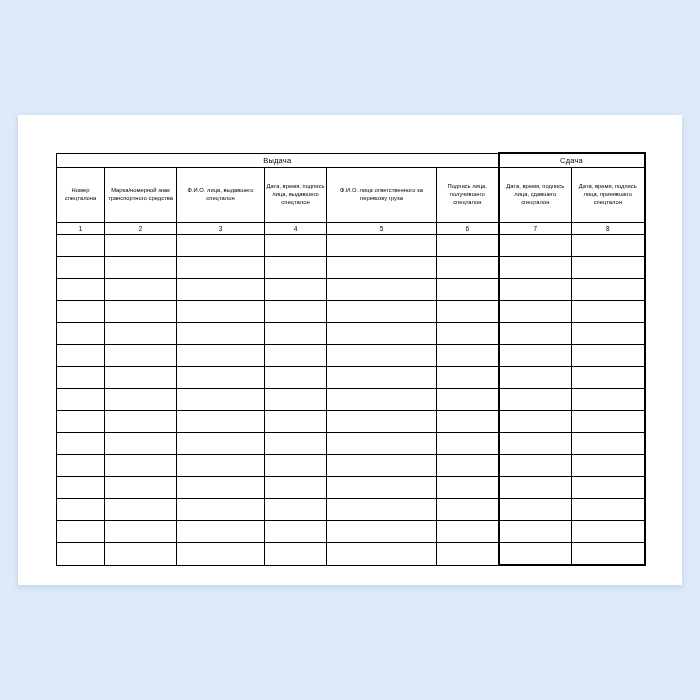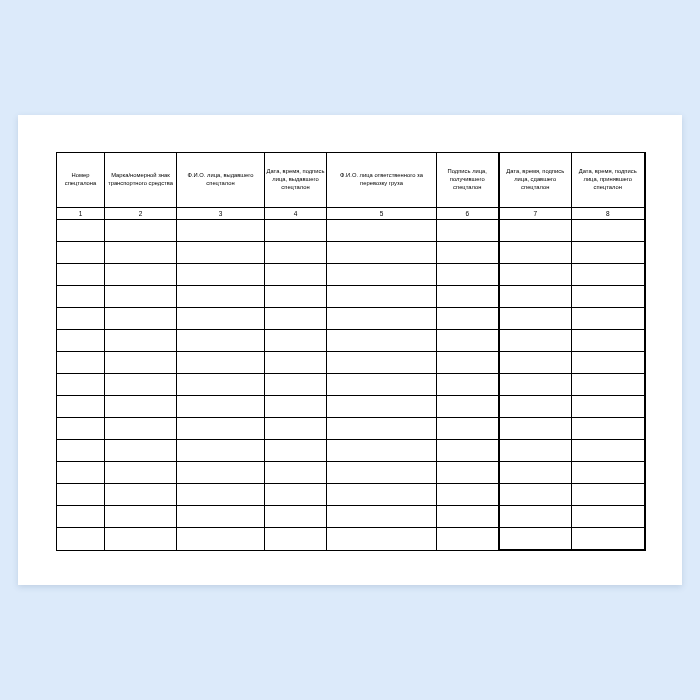--- a/index.html
+++ b/index.html
@@ -95,20 +95,24 @@
           <col style="width:48px">
           <col style="width:72px">
           <col style="width:88px">
           <col style="width:62px">
           <col style="width:110px">
           <col style="width:62px">
           <col style="width:73px">
           <col style="width:73px">
         </colgroup>
         <thead>
+          <tr>
+            <th class="group-head group-cell-left" colspan="6">Выдача</th>
+            <th class="group-head thick-top thick-right" colspan="2">Сдача</th>
+          </tr>
           <tr>
             <th class="col-head">Номер спецталона</th>
             <th class="col-head">Марка/номерной знак транспортного средства</th>
             <th class="col-head">Ф.И.О. лица, выдавшего спецталон</th>
             <th class="col-head">Дата, время, подпись лица, выдавшего спецталон</th>
             <th class="col-head">Ф.И.О. лица ответственного за перевозку груза</th>
             <th class="col-head group-cell-left">Подпись лица, получившего спецталон</th>
             <th class="col-head">Дата, время, подпись лица, сдавшего спецталон</th>
             <th class="col-head thick-right">Дата, время, подпись лица, принявшего спецталон</th>
           </tr>

